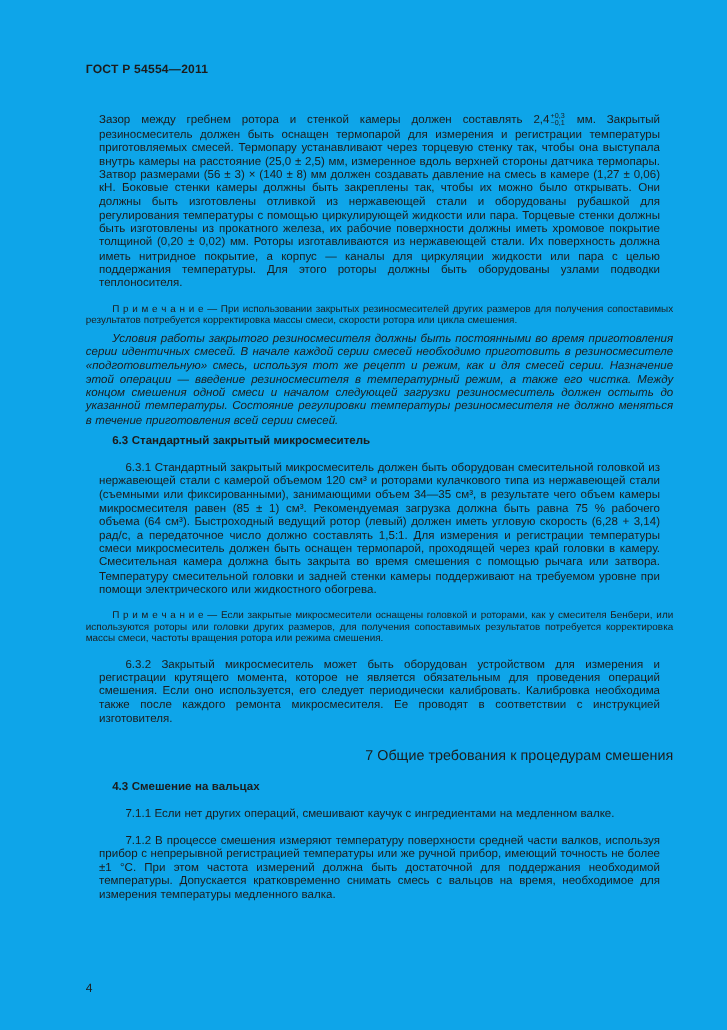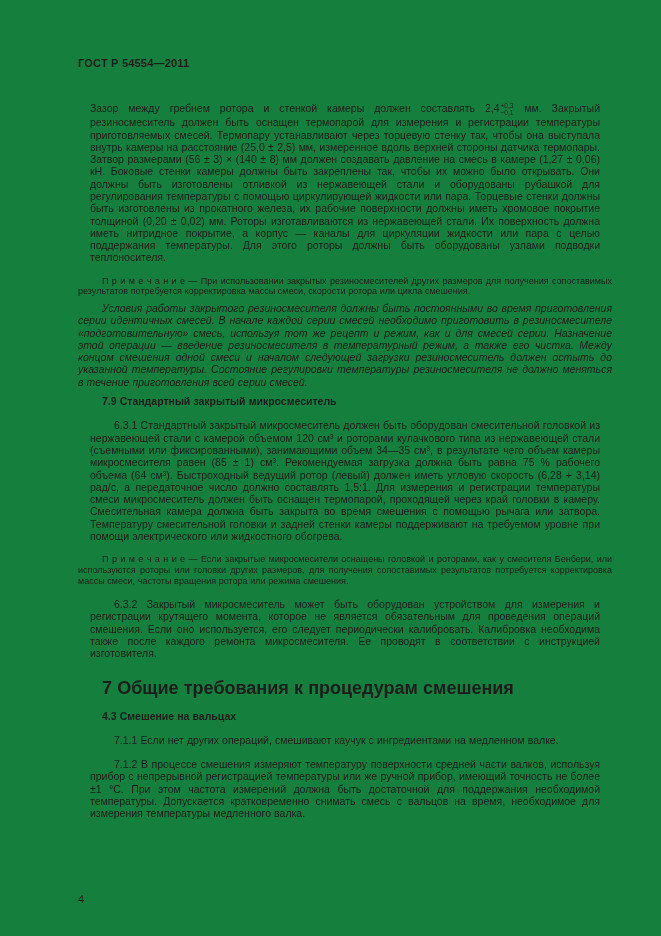--- a/index.html
+++ b/index.html
@@ -5,21 +5,21 @@
 <style>
   html, body {
     margin: 0;
     padding: 0;
     background: #ffffff;
   }
   .page {
     position: relative;
     width: 661px;
     height: 936px;
-    background: #15803d;
+    background: #0ea5e9;
     font-family: "Liberation Sans", "DejaVu Sans", sans-serif;
     color: #1c1c1c;
     overflow: hidden;
   }
   .doc-header {
     position: absolute;
     top: 57px;
     left: 78px;
     font-size: 11px;
     font-weight: bold;
@@ -47,24 +47,24 @@
   .para.italic {
     font-style: italic;
     margin: 1px 0 0 0;
   }
   .para.h3 {
     font-weight: bold;
     text-align: left;
     margin: 7px 0 3px 0;
   }
   .para.h1 {
-    font-weight: bold;
-    font-size: 18px;
+    font-weight: normal;
+    font-size: 13px;
     line-height: 16px;
-    text-align: left;
+    text-align: right;
     margin: 20px 0 14px 0;
   }
   .para.h2 {
     font-weight: bold;
     text-align: left;
     margin: 13px 0 9px 0;
   }
   .tol {
     display: inline-flex;
     flex-direction: column;
@@ -88,21 +88,21 @@
 <div class="page">
   <div class="doc-header">ГОСТ Р 54554—2011</div>
 
   <div class="doc-body">
       <p class="para body">Зазор между гребнем ротора и стенкой камеры должен составлять 2,4<span class="tol">
           <span>+0,3</span>
           <span>−0,1</span>
         </span> мм. Закрытый резиносмеситель должен быть оснащен термопарой для измерения и регистрации температуры приготовляемых смесей. Термопару устанавливают через торцевую стенку так, чтобы она выступала внутрь камеры на расстояние (25,0 ± 2,5) мм, измеренное вдоль верхней стороны датчика термопары. Затвор размерами (56 ± 3) × (140 ± 8) мм должен создавать давление на смесь в камере (1,27 ± 0,06) кН. Боковые стенки камеры должны быть закреплены так, чтобы их можно было открывать. Они должны быть изготовлены отливкой из нержавеющей стали и оборудованы рубашкой для регулирования температуры с помощью циркулирующей жидкости или пара. Торцевые стенки должны быть изготовлены из прокатного железа, их рабочие поверхности должны иметь хромовое покрытие толщиной (0,20 ± 0,02) мм. Роторы изготавливаются из нержавеющей стали. Их поверхность должна иметь нитридное покрытие, а корпус — каналы для циркуляции жидкости или пара с целью поддержания температуры. Для этого роторы должны быть оборудованы узлами подводки теплоносителя.</p>
       <p class="para note indent">П р и м е ч а н и е — При использовании закрытых резиносмесителей других размеров для получения сопоставимых результатов потребуется корректировка массы смеси, скорости ротора или цикла смешения.</p>
       <p class="para italic indent indent">Условия работы закрытого резиносмесителя должны быть постоянными во время приготовления серии идентичных смесей. В начале каждой серии смесей необходимо приготовить в резиносмесителе «подготовительную» смесь, используя тот же рецепт и режим, как и для смесей серии. Назначение этой операции — введение резиносмесителя в температурный режим, а также его чистка. Между концом смешения одной смеси и началом следующей загрузки резиносмеситель должен остыть до указанной температуры. Состояние регулировки температуры резиносмесителя не должно меняться в течение приготовления всей серии смесей.</p>
-      <p class="para h3 indent">7.9 Стандартный закрытый микросмеситель</p>
+      <p class="para h3 indent">6.3 Стандартный закрытый микросмеситель</p>
       <p class="para body indent">6.3.1 Стандартный закрытый микросмеситель должен быть оборудован смесительной головкой из нержавеющей стали с камерой объемом 120 см³ и роторами кулачкового типа из нержавеющей стали (съемными или фиксированными), занимающими объем 34—35 см³, в результате чего объем камеры микросмесителя равен (85 ± 1) см³. Рекомендуемая загрузка должна быть равна 75 % рабочего объема (64 см³). Быстроходный ведущий ротор (левый) должен иметь угловую скорость (6,28 + 3,14) рад/с, а передаточное число должно составлять 1,5:1. Для измерения и регистрации температуры смеси микросмеситель должен быть оснащен термопарой, проходящей через край головки в камеру. Смесительная камера должна быть закрыта во время смешения с помощью рычага или затвора. Температуру смесительной головки и задней стенки камеры поддерживают на требуемом уровне при помощи электрического или жидкостного обогрева.</p>
       <p class="para note indent">П р и м е ч а н и е — Если закрытые микросмесители оснащены головкой и роторами, как у смесителя Бенбери, или используются роторы или головки других размеров, для получения сопоставимых результатов потребуется корректировка массы смеси, частоты вращения ротора или режима смешения.</p>
       <p class="para body indent">6.3.2 Закрытый микросмеситель может быть оборудован устройством для измерения и регистрации крутящего момента, которое не является обязательным для проведения операций смешения. Если оно используется, его следует периодически калибровать. Калибровка необходима также после каждого ремонта микросмесителя. Ее проводят в соответствии с инструкцией изготовителя.</p>
       <p class="para h1 indent">7 Общие требования к процедурам смешения</p>
       <p class="para h2 indent">4.3 Смешение на вальцах</p>
       <p class="para body indent">7.1.1 Если нет других операций, смешивают каучук с ингредиентами на медленном валке.</p>
       <p class="para body indent">7.1.2 В процессе смешения измеряют температуру поверхности средней части валков, используя прибор с непрерывной регистрацией температуры или же ручной прибор, имеющий точность не более ±1 °С. При этом частота измерений должна быть достаточной для поддержания необходимой температуры. Допускается кратковременно снимать смесь с вальцов на время, необходимое для измерения температуры медленного валка.</p>
     </div>
 
   <div class="doc-footer">4</div>

